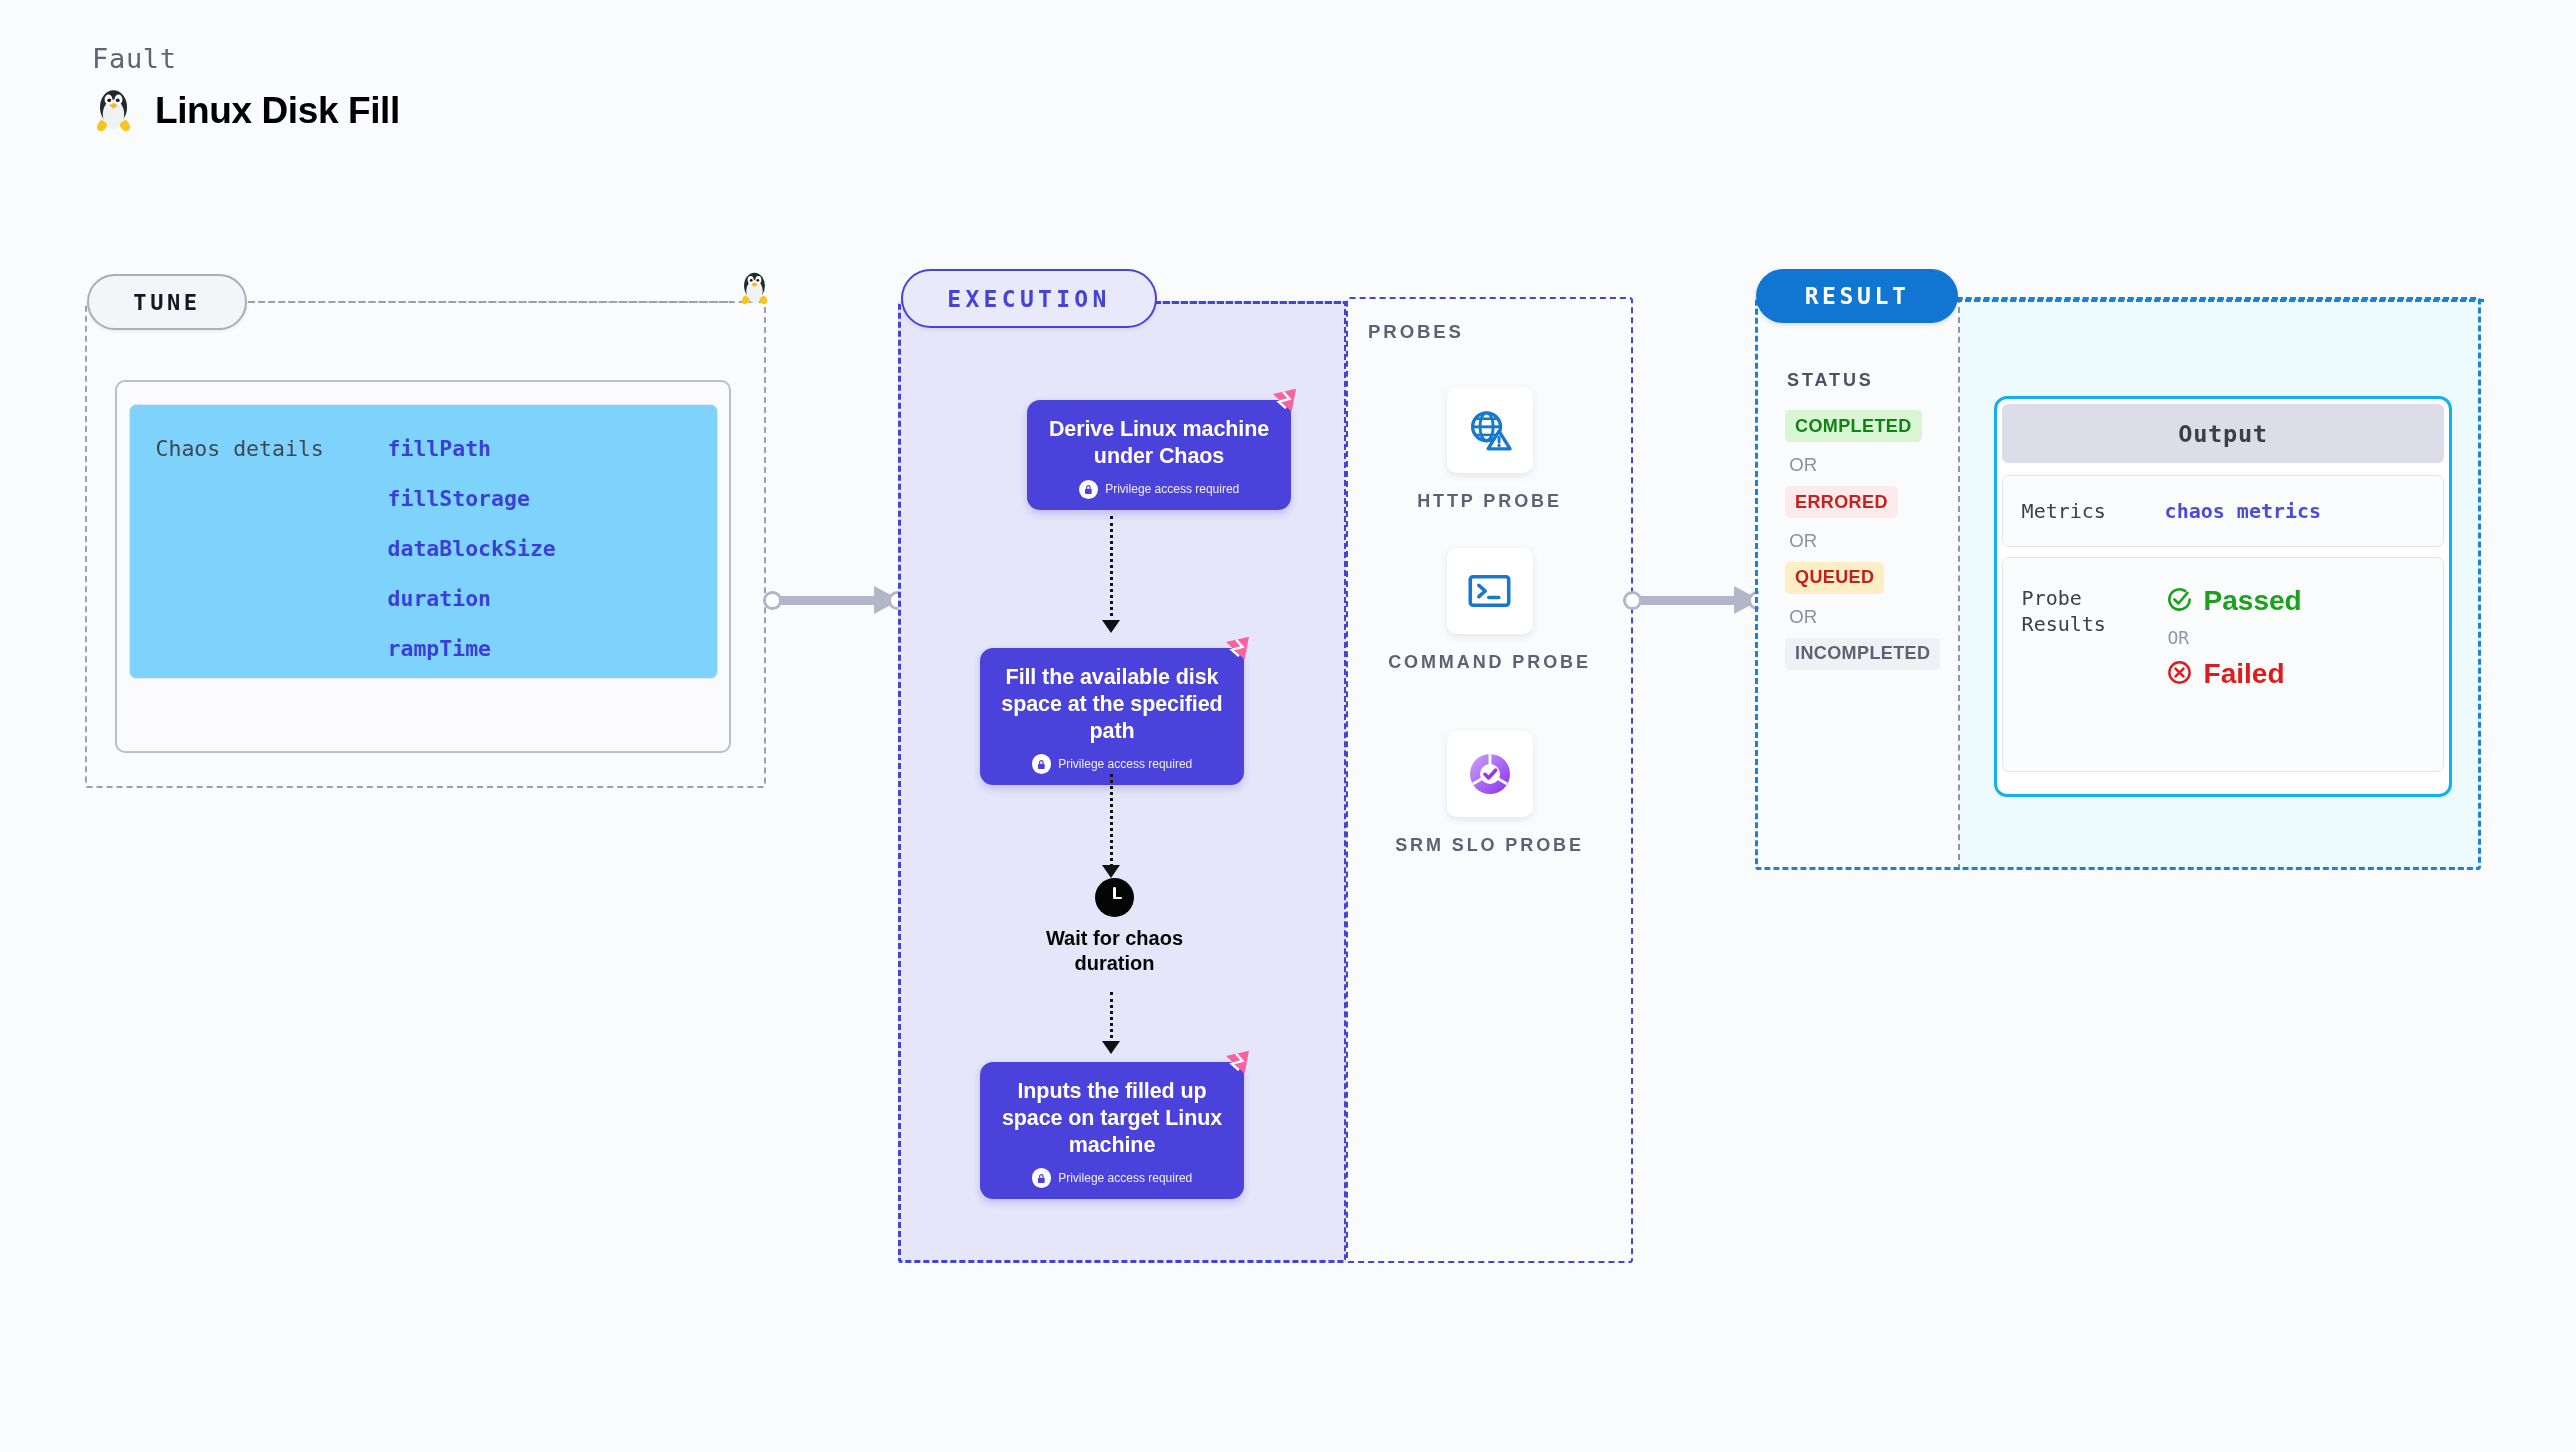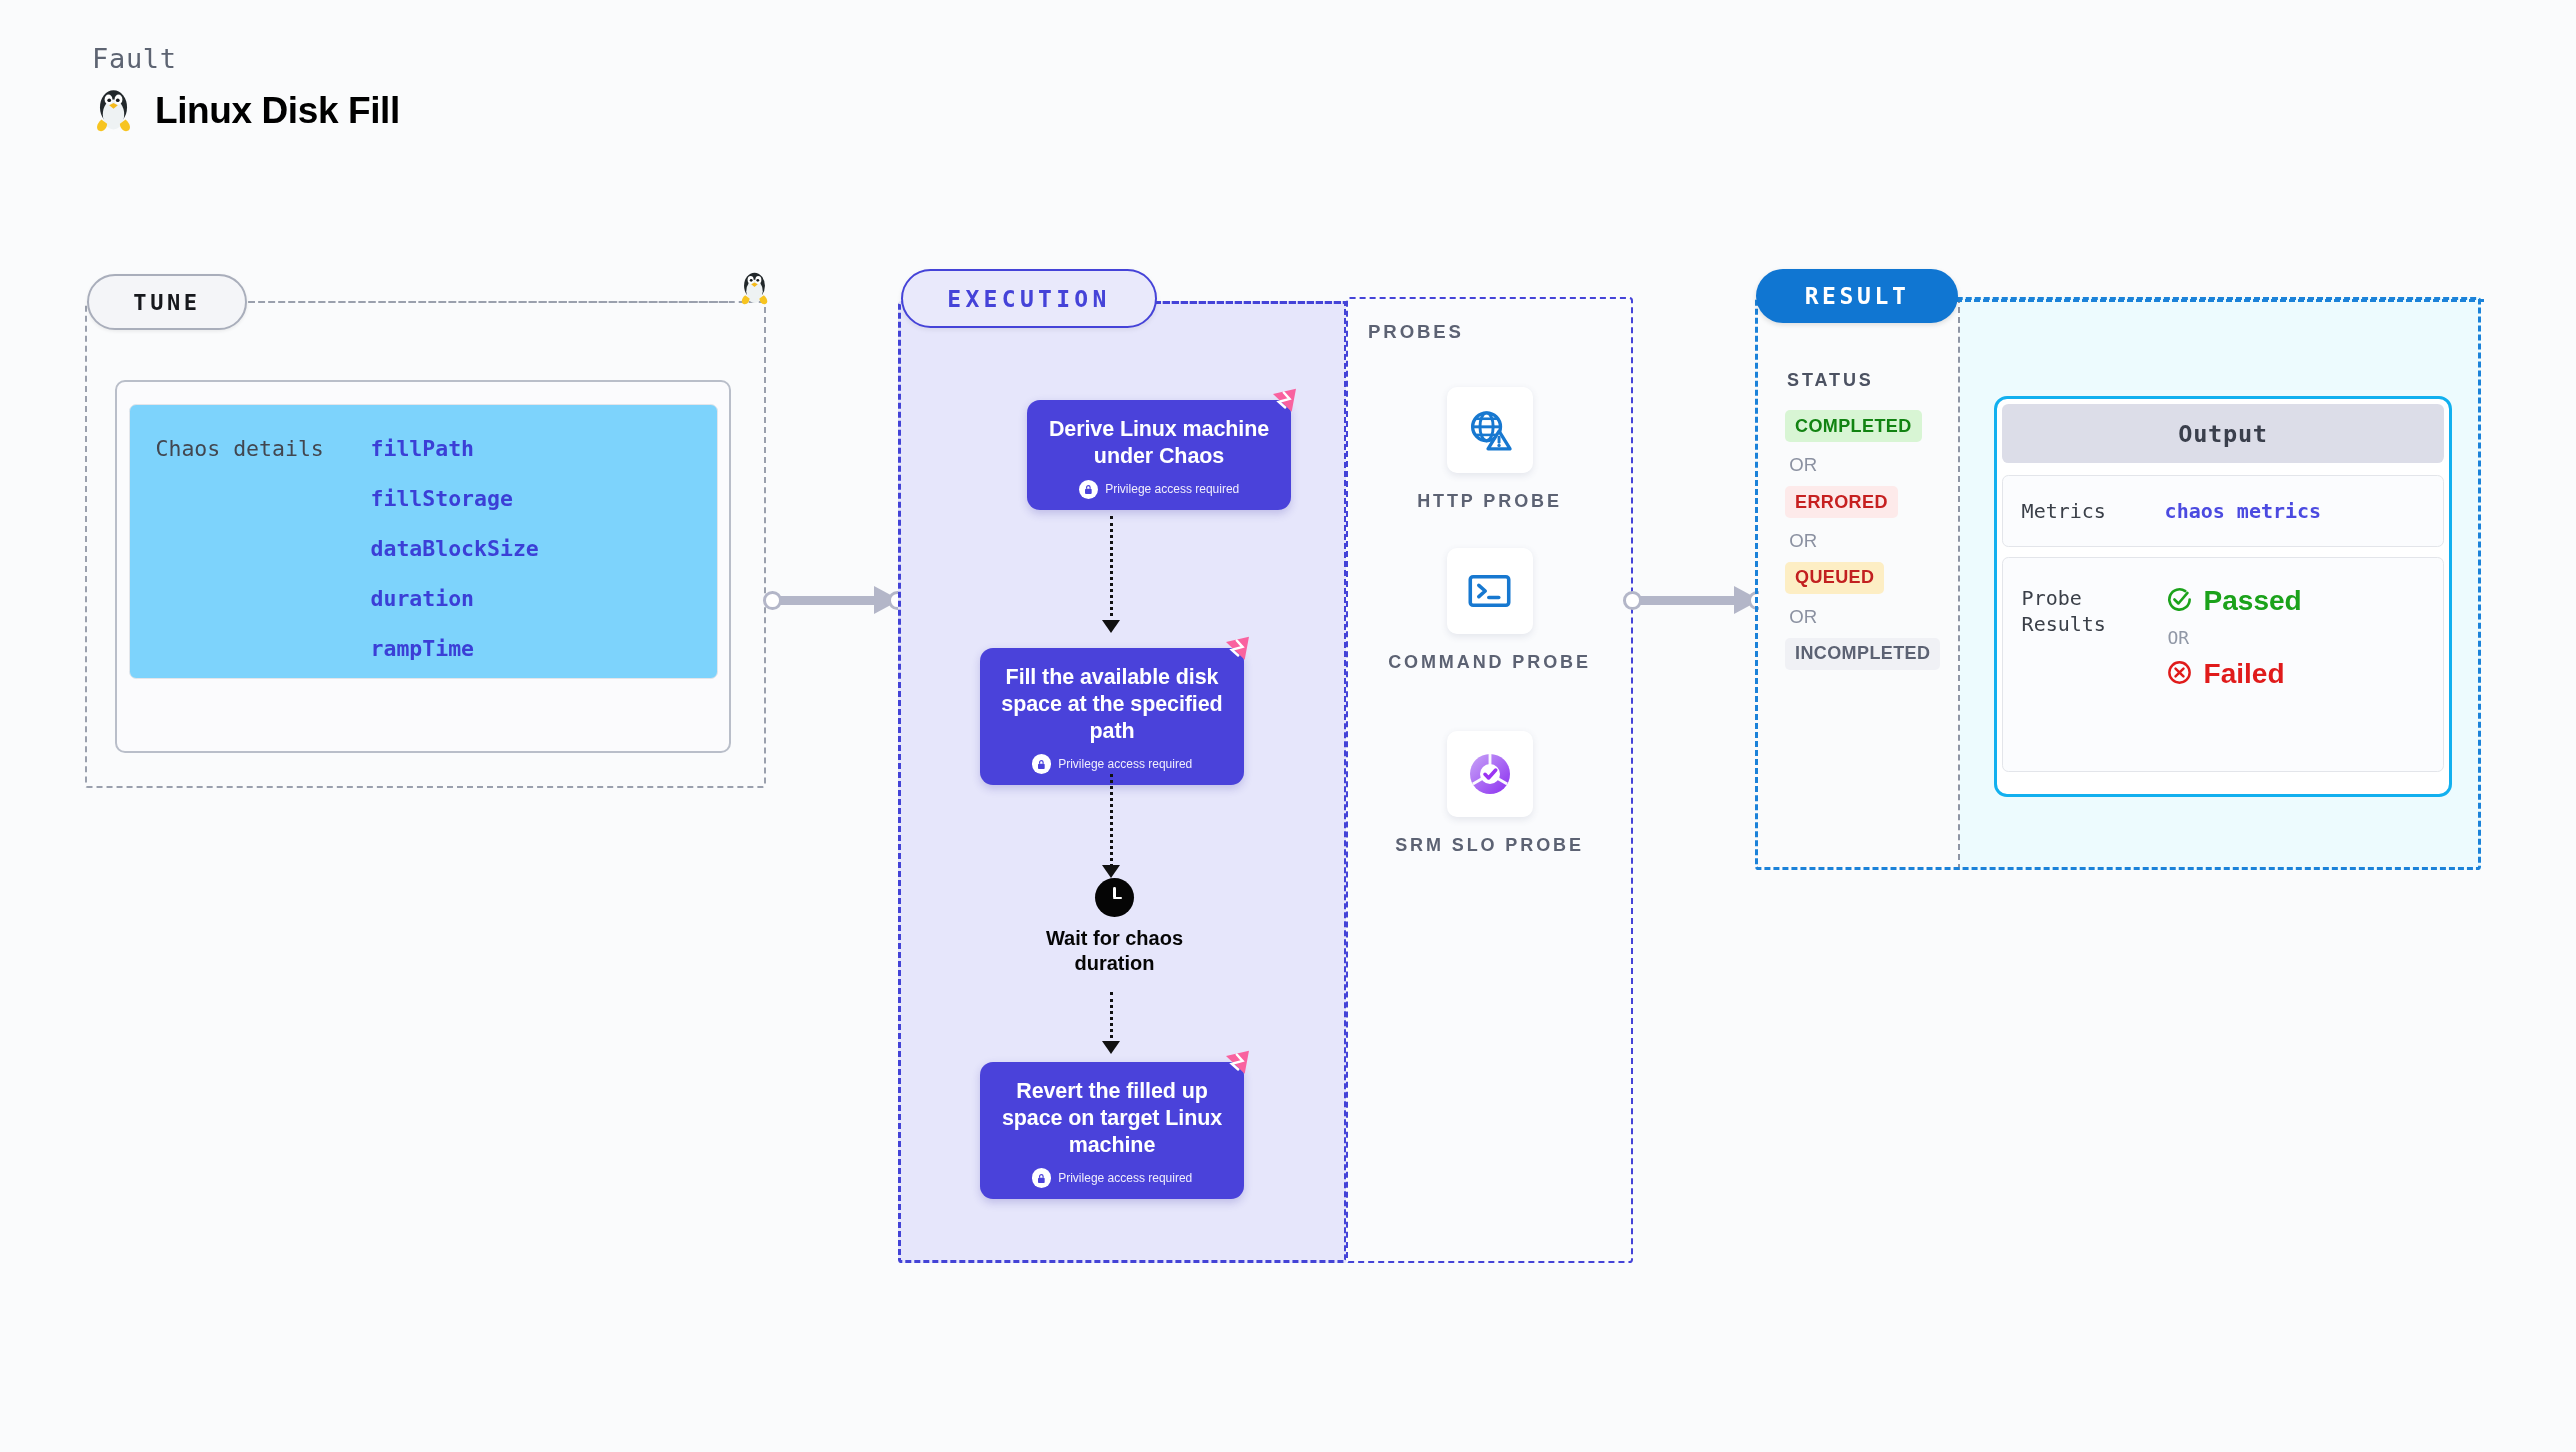--- a/index.html
+++ b/index.html
@@ -54,21 +54,21 @@
   }
   #chaos-details-box {
     margin-top: 10px; height: 275px;
     background: #7dd3fc; border: 1.4px solid #e3e5ea; border-radius: 7.2px;
     display: flex; padding: 31.5px 0 0 26px;
   }
   #chaos-details-label {
     font-family: "DejaVu Sans Mono", monospace; font-size: 21.5px; color: #42464f;
     width: 215px; flex: none;
   }
-  #chaos-fields { display: flex; flex-direction: column; gap: 25px; }
+  #chaos-fields { display: flex; flex-direction: column; gap: 25px; margin-left: 17px; }
   .chaos-field {
     font-family: "DejaVu Sans Mono", monospace; font-size: 21.5px;
     color: #3b3fd6; font-weight: 600;
   }
 
   
   #execution-panel {
     left: 898px; top: 301px; width: 449px; height: 962px;
     border: 3.6px dashed #4343d6; border-radius: 3.6px;
     background: #e6e6fb;
@@ -374,21 +374,21 @@
 <div id="arrow-3" class="arrow-v"></div>
 <div id="head-3" class="arrow-head"></div>
 
 <div id="step-3" class="exec-step">
   <span class="flag-badge">
     <svg width="33" height="33" viewBox="0 0 46 46">
       <path d="M7 11 L39 4 L33 36 Z" fill="#f9629f"></path>
       <path d="M22 9 L30 18 L15 22 L24 30" stroke="#fff" stroke-width="3.4" fill="none" stroke-linecap="round"></path>
     </svg>
   </span>
-  <div class="step-title">Revert the filled up space on target Linux machine</div>
+  <div class="step-title">Inputs the filled up space on target Linux machine</div>
   <div class="priv-row">
     <span class="lock-badge">
       <svg width="10.7" height="10.7" viewBox="0 0 16 16">
         <rect x="3" y="7" width="10" height="8" rx="1.6" fill="#4a42da"></rect>
         <path d="M5.4 7 V5 a2.6 2.6 0 0 1 5.2 0 V7" stroke="#4a42da" stroke-width="1.8" fill="none"></path>
       </svg>
     </span>
     <span class="priv-text">Privilege access required</span>
   </div>
 </div>

